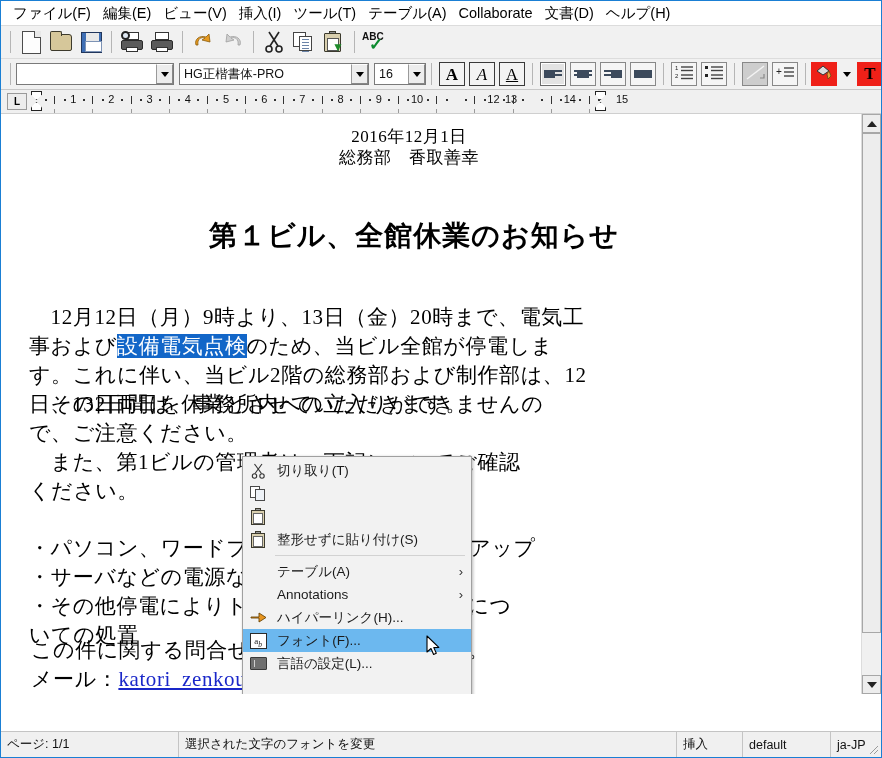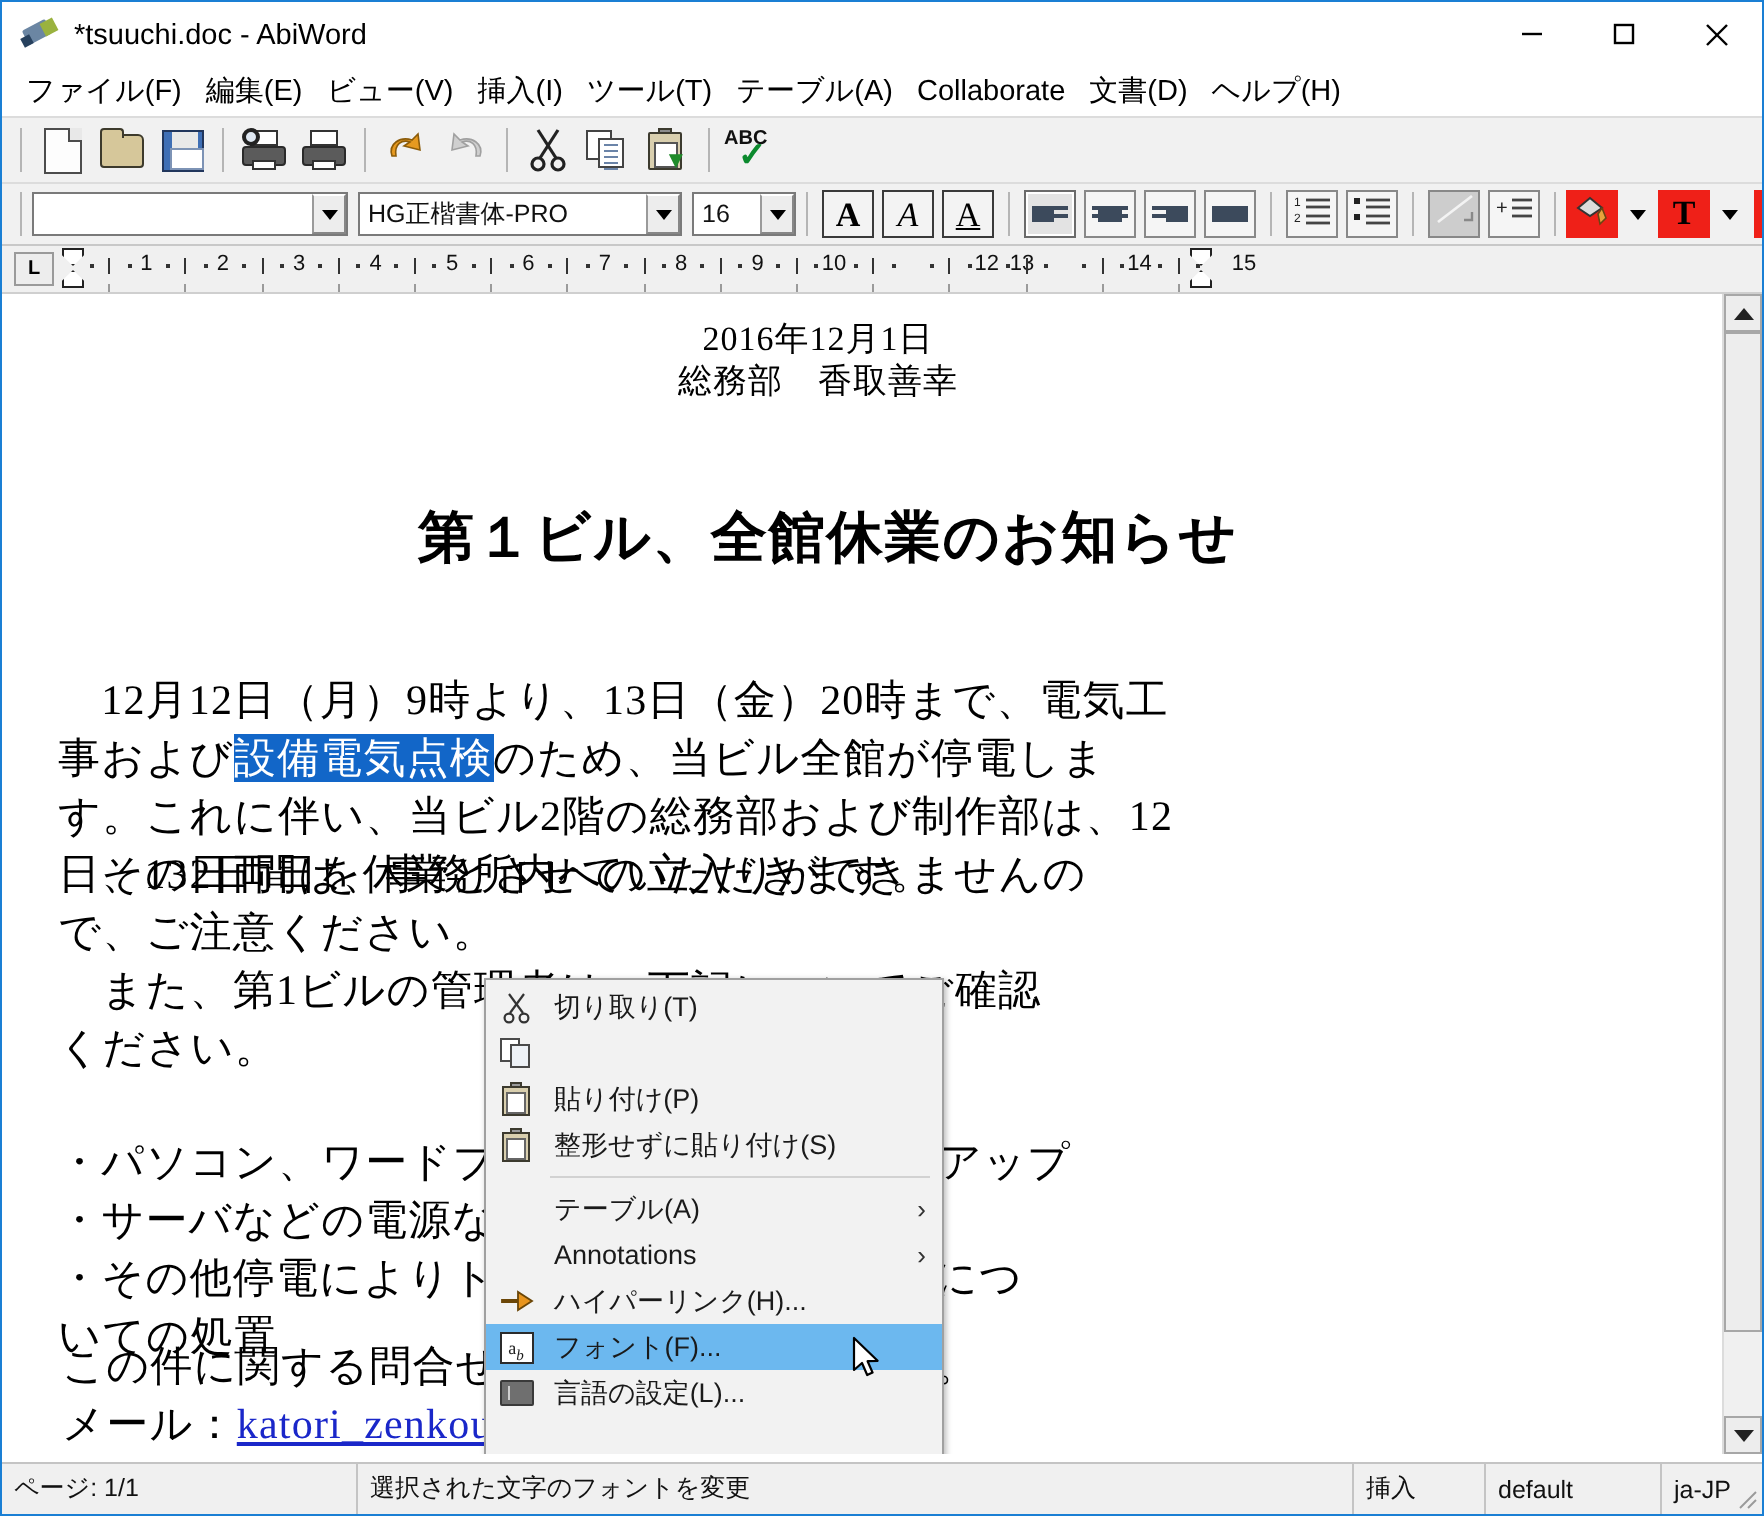--- a/index.html
+++ b/index.html
@@ -331,46 +331,20 @@
   #st-ins { width:66px; }
   #st-style { width:88px; }
   #st-lang { width:50px; border-right:none; }
   #grip{position:absolute;right:2px;bottom:2px;width:12px;height:12px;}
 </style>
 </head>
 <body>
 
 <div id="app">
 
-  <div id="titlebar">
-    <div id="title-icon">
-      <div class="nib"></div>
-        <div class="nib2"></div>
-        <div class="nib3"></div>
-    </div>
-    <div id="title-text">*tsuuchi.doc - AbiWord</div>
-    <div class="winbtns">
-      <div class="winbtn">
-        <svg width="12" height="12" viewBox="0 0 12 12">
-            <line x1="1" y1="6" x2="11" y2="6" stroke="#000" stroke-width="1.2"></line>
-          </svg>
-      </div>
-      <div class="winbtn">
-        <svg width="12" height="12" viewBox="0 0 12 12">
-            <rect x="1.5" y="1.5" width="9" height="9" fill="none" stroke="#000" stroke-width="1.2"></rect>
-          </svg>
-      </div>
-      <div class="winbtn">
-        <svg width="13" height="13" viewBox="0 0 13 13">
-            <line x1="1.5" y1="1.5" x2="11.5" y2="11.5" stroke="#000" stroke-width="1.2"></line>
-            <line x1="11.5" y1="1.5" x2="1.5" y2="11.5" stroke="#000" stroke-width="1.2"></line>
-          </svg>
-      </div>
-    </div>
-  </div>
 
   <div id="menubar">
     <div class="menu-item">ファイル(F)</div>
     <div class="menu-item">編集(E)</div>
     <div class="menu-item">ビュー(V)</div>
     <div class="menu-item">挿入(I)</div>
     <div class="menu-item">ツール(T)</div>
     <div class="menu-item">テーブル(A)</div>
     <div class="menu-item">Collaborate</div>
     <div class="menu-item">文書(D)</div>
@@ -460,21 +434,21 @@
   </div>
 
   <div class="toolbar" id="toolbar2">
     <div class="tb-sep"></div>
     <div class="combo" style="width:158px;">
       <div class="val"></div>
       <div class="arrowbox">
           <div class="caret"></div>
         </div>
     </div>
-    <div class="combo" style="width:162px;margin-left:5px;">
+    <div class="combo" style="width:190px;margin-left:5px;">
       <div class="val">HG正楷書体-PRO</div>
       <div class="arrowbox">
           <div class="caret"></div>
         </div>
     </div>
     <div class="combo" style="width:52px;margin-left:5px;">
       <div class="val">16</div>
       <div class="arrowbox">
           <div class="caret"></div>
         </div>
@@ -736,21 +710,20 @@
         </div>
 
         <div class="ctx-item">
           <div class="ic">
               <div class="ci-paste">
                 <div class="cl"></div>
                 <div class="bd"></div>
                 <div class="pg"></div>
               </div>
             </div>
-          <div class="lbl">貼り付け(P)</div>
         </div>
 
         <div class="ctx-item">
           <div class="ic">
               <div class="ci-paste">
                 <div class="cl"></div>
                 <div class="bd"></div>
                 <div class="pg"></div>
               </div>
             </div>

